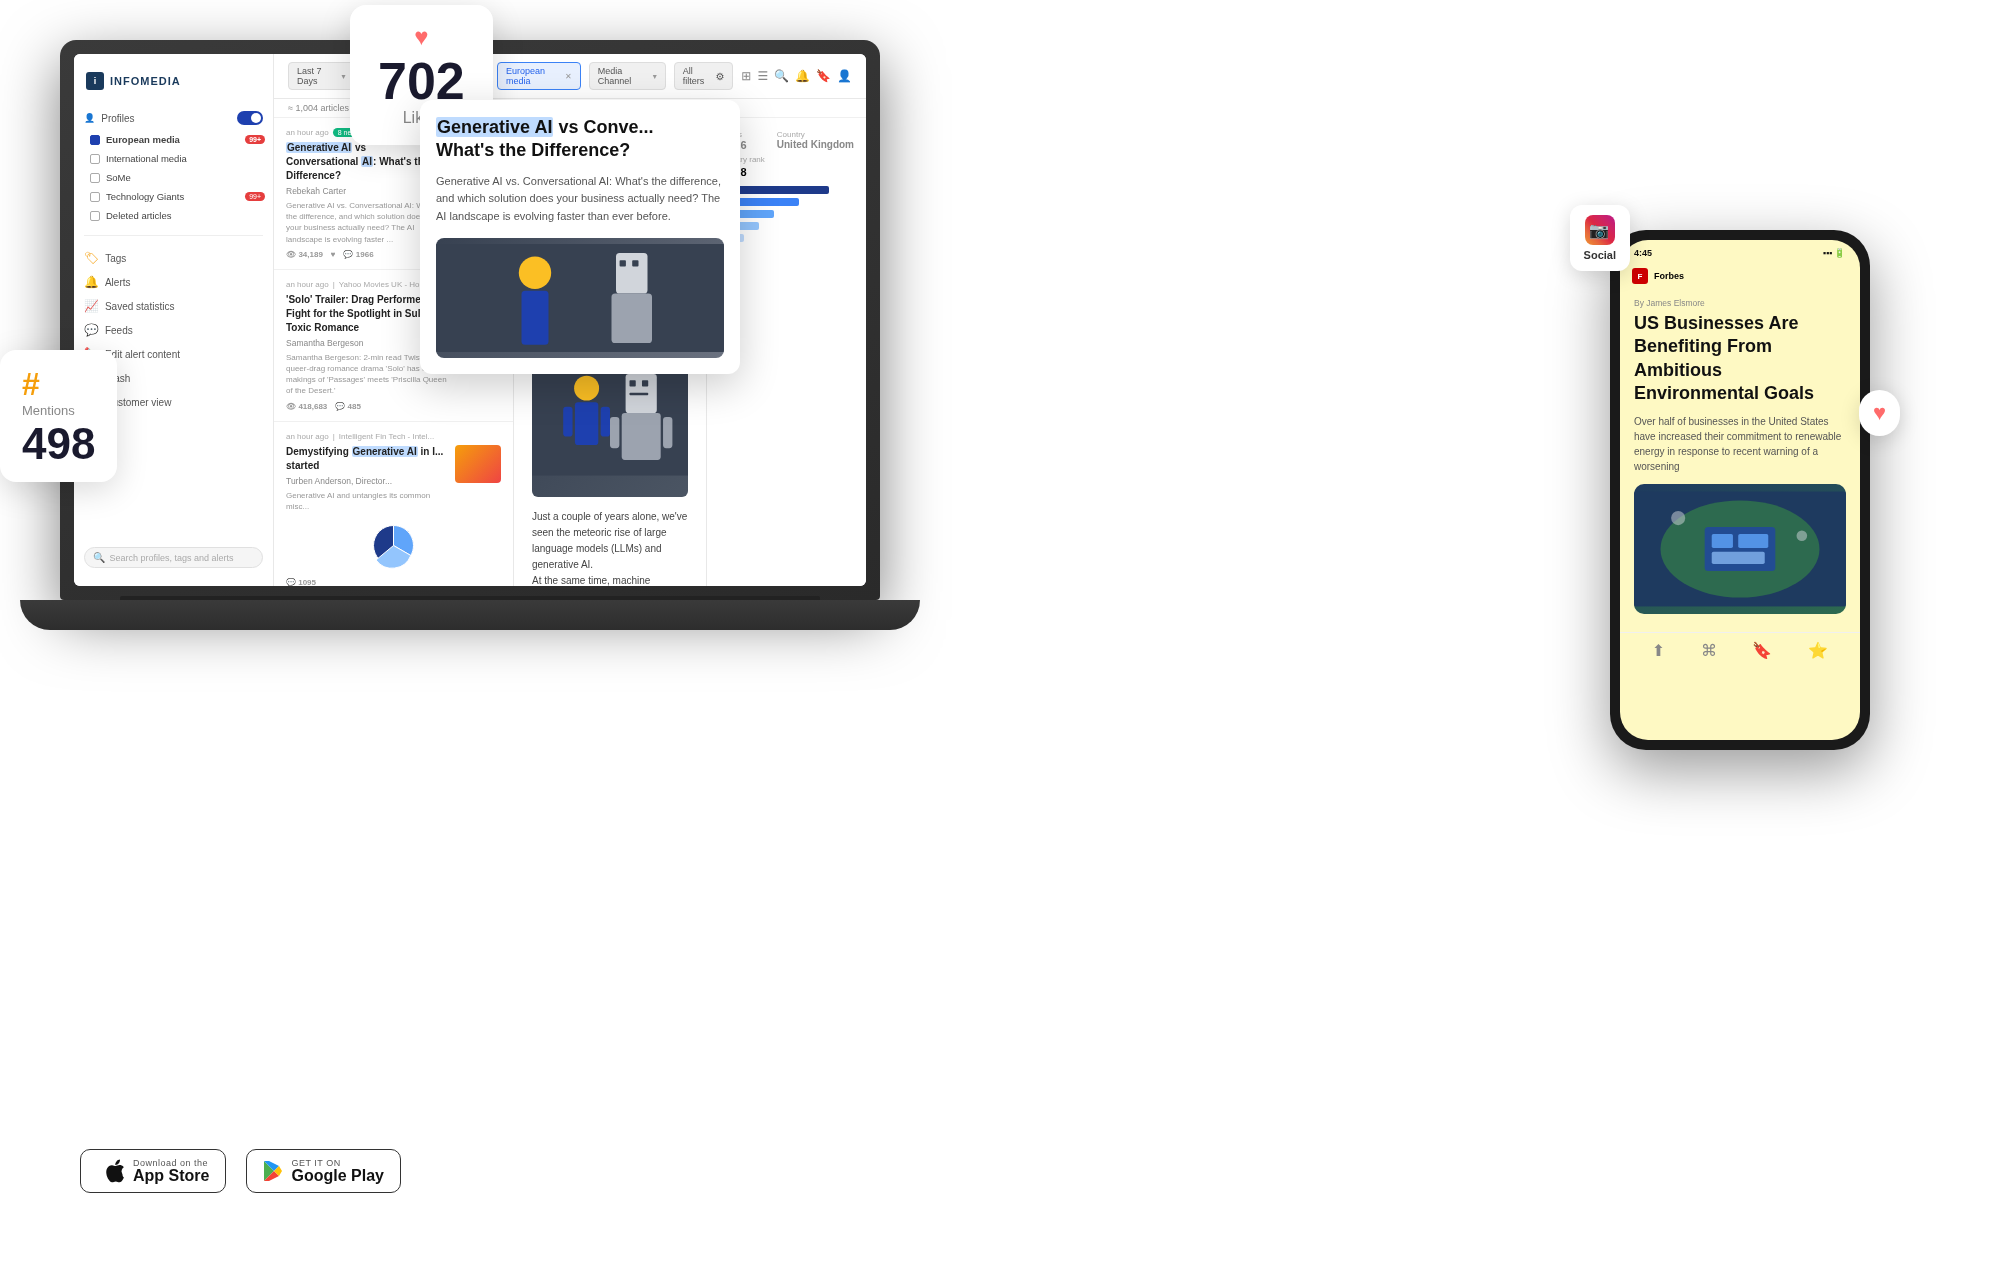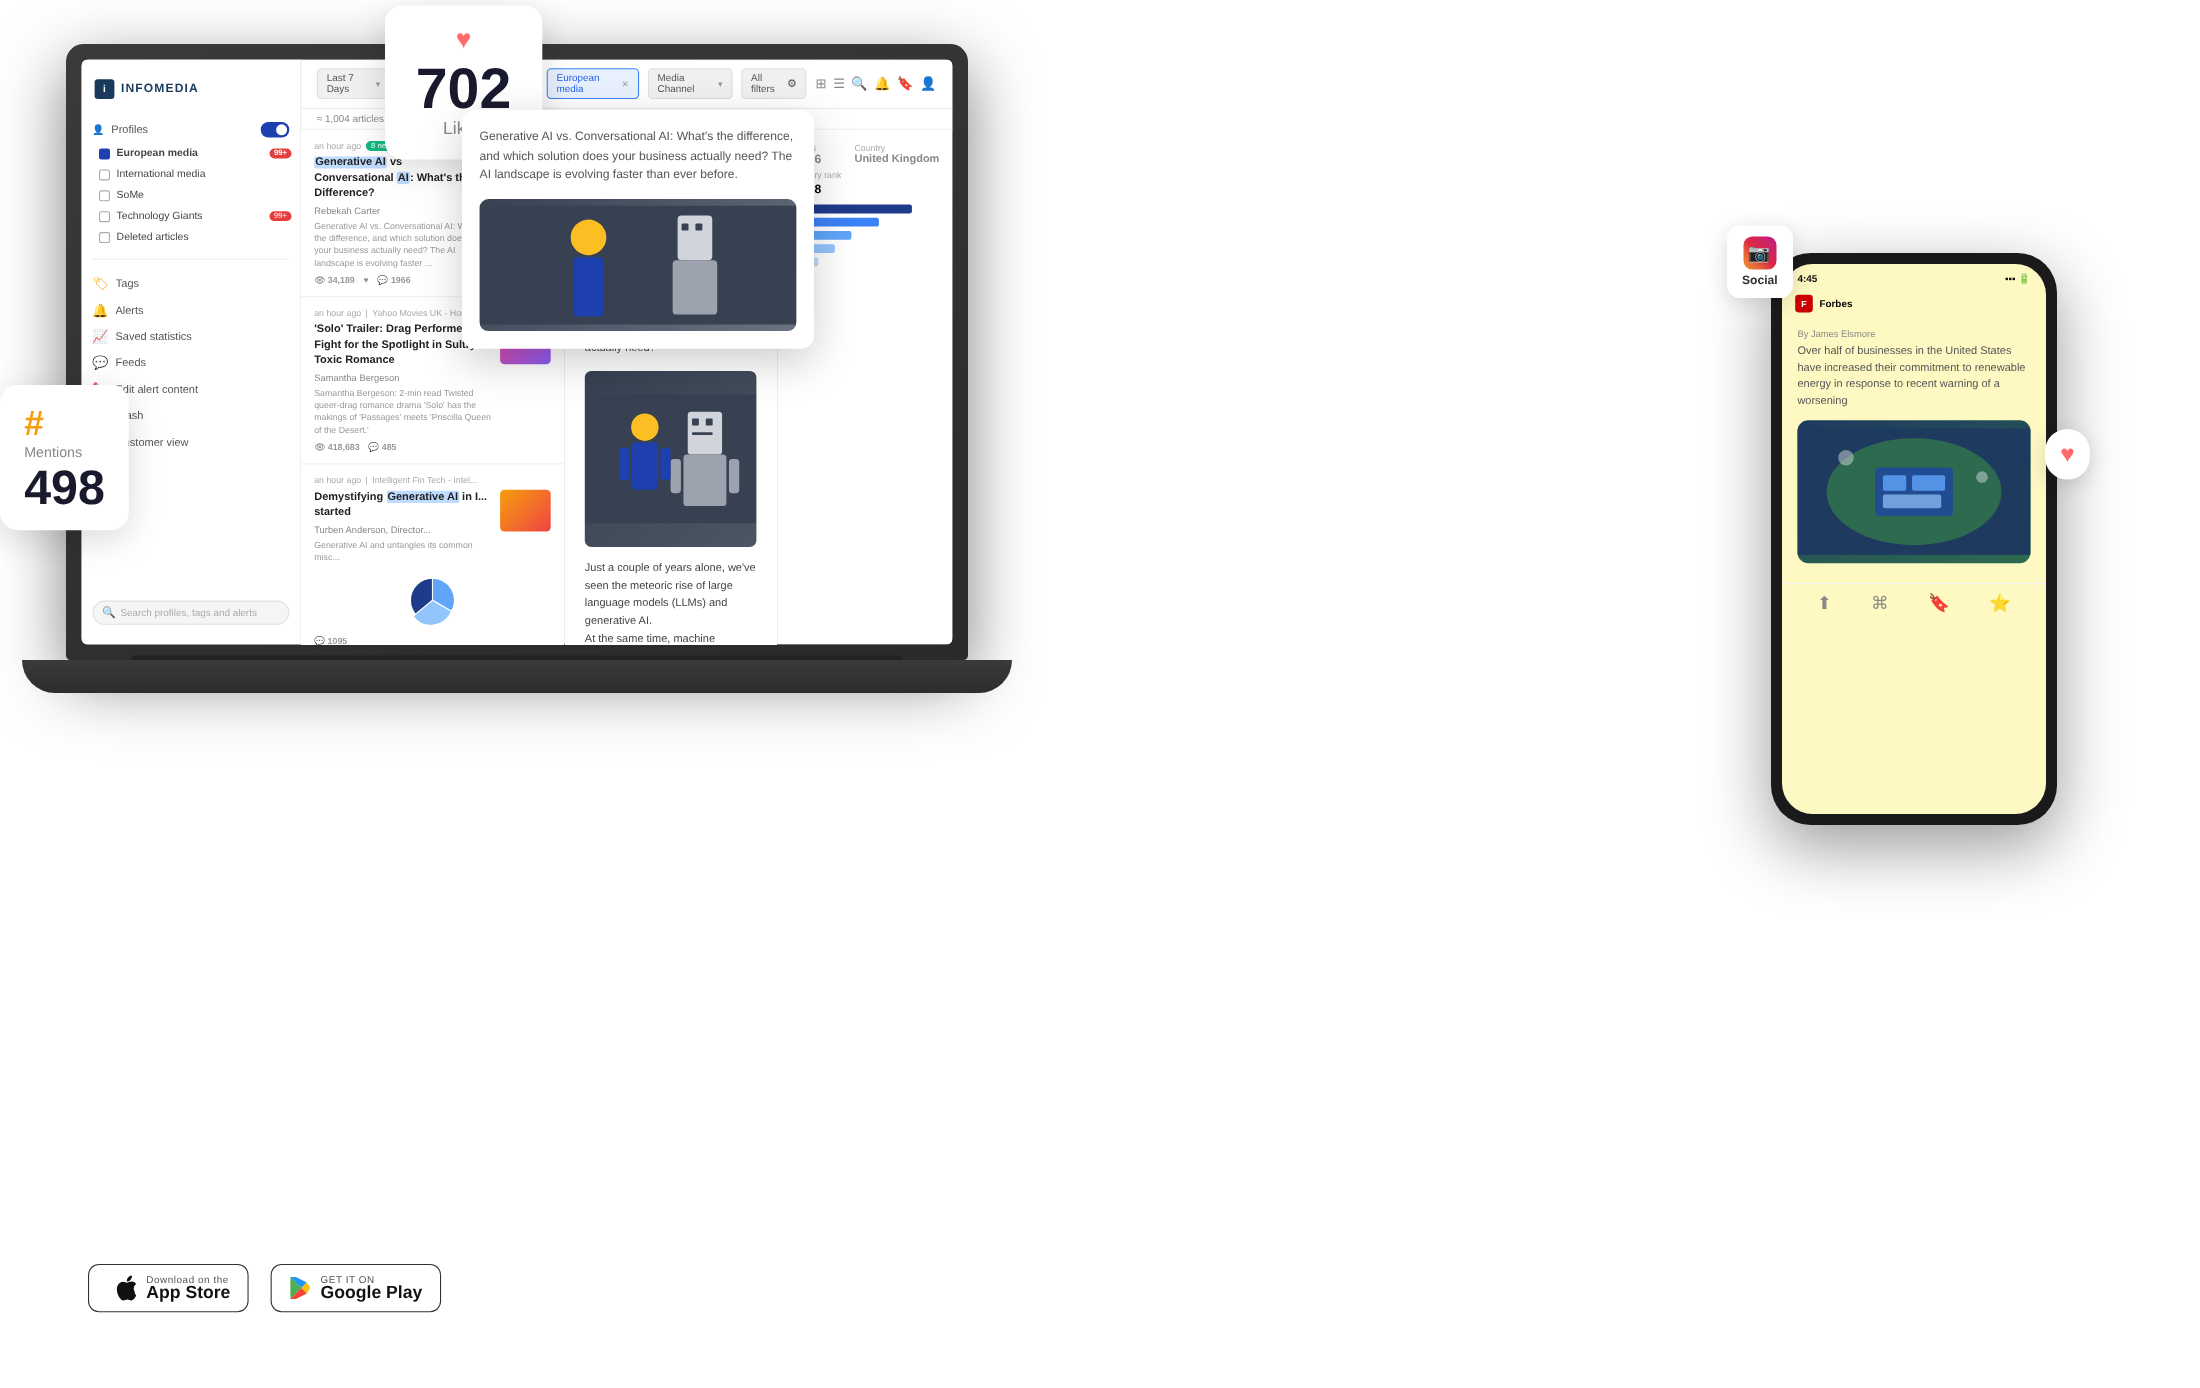--- a/index.html
+++ b/index.html
@@ -960,20 +960,23 @@
     <div class="likes-label">Likes</div>
   </div>
 
   <div class="mentions-card">
     <div class="mentions-hash">#</div>
     <div class="mentions-label">Mentions</div>
     <div class="mentions-number">498</div>
   </div>
 
   <div class="article-popup">
+    <div class="popup-title">
+      <span class="ai-highlight">Generative AI</span> vs Conve...<br>What's the Difference?
+    </div>
     <div class="popup-body">
       Generative AI vs. Conversational AI: What's the difference, and which solution does your business actually need? The AI landscape is evolving faster than ever before.
     </div>
     <div class="popup-image">
       <svg width="100%" height="120" viewBox="0 0 320 120">
         <rect width="320" height="120" fill="#374151"></rect>
         <rect x="200" y="10" width="35" height="45" rx="4" fill="#d1d5db"></rect>
         <rect x="204" y="18" width="7" height="7" rx="1" fill="#374151"></rect>
         <rect x="218" y="18" width="7" height="7" rx="1" fill="#374151"></rect>
         <rect x="195" y="55" width="45" height="55" rx="4" fill="#9ca3af"></rect>
@@ -999,20 +1002,21 @@
 
       <div style="padding:6px 12px 4px;display:flex;align-items:center;gap:6px">
         <div style="width:16px;height:16px;background:#cc0000;border-radius:3px;display:flex;align-items:center;justify-content:center;font-size:8px;color:white;font-weight:700">F</div>
         <span style="font-size:9px;font-weight:600">Forbes</span>
       </div>
 
       <div class="phone-article-card">
         <div style="font-size:8.5px;color:#888;margin-bottom:4px">
           <span>By James Elsmore</span>
         </div>
+        <div class="phone-article-title">US Businesses Are Benefiting From Ambitious Environmental Goals</div>
         <div class="phone-article-body">Over half of businesses in the United States have increased their commitment to renewable energy in response to recent warning of a worsening</div>
         <div class="phone-article-image">
           <svg width="100%" height="130" viewBox="0 0 240 130">
             <rect width="240" height="130" fill="#1e3a5f"></rect>
 
             <ellipse cx="120" cy="65" rx="90" ry="55" fill="#2d6a4f"></ellipse>
             <rect x="80" y="40" width="80" height="50" rx="4" fill="#1e40af" opacity="0.7"></rect>
             <rect x="88" y="48" width="24" height="16" rx="2" fill="#60a5fa" opacity="0.8"></rect>
             <rect x="118" y="48" width="34" height="16" rx="2" fill="#60a5fa" opacity="0.8"></rect>
             <rect x="88" y="68" width="60" height="14" rx="2" fill="#93c5fd" opacity="0.7"></rect>

